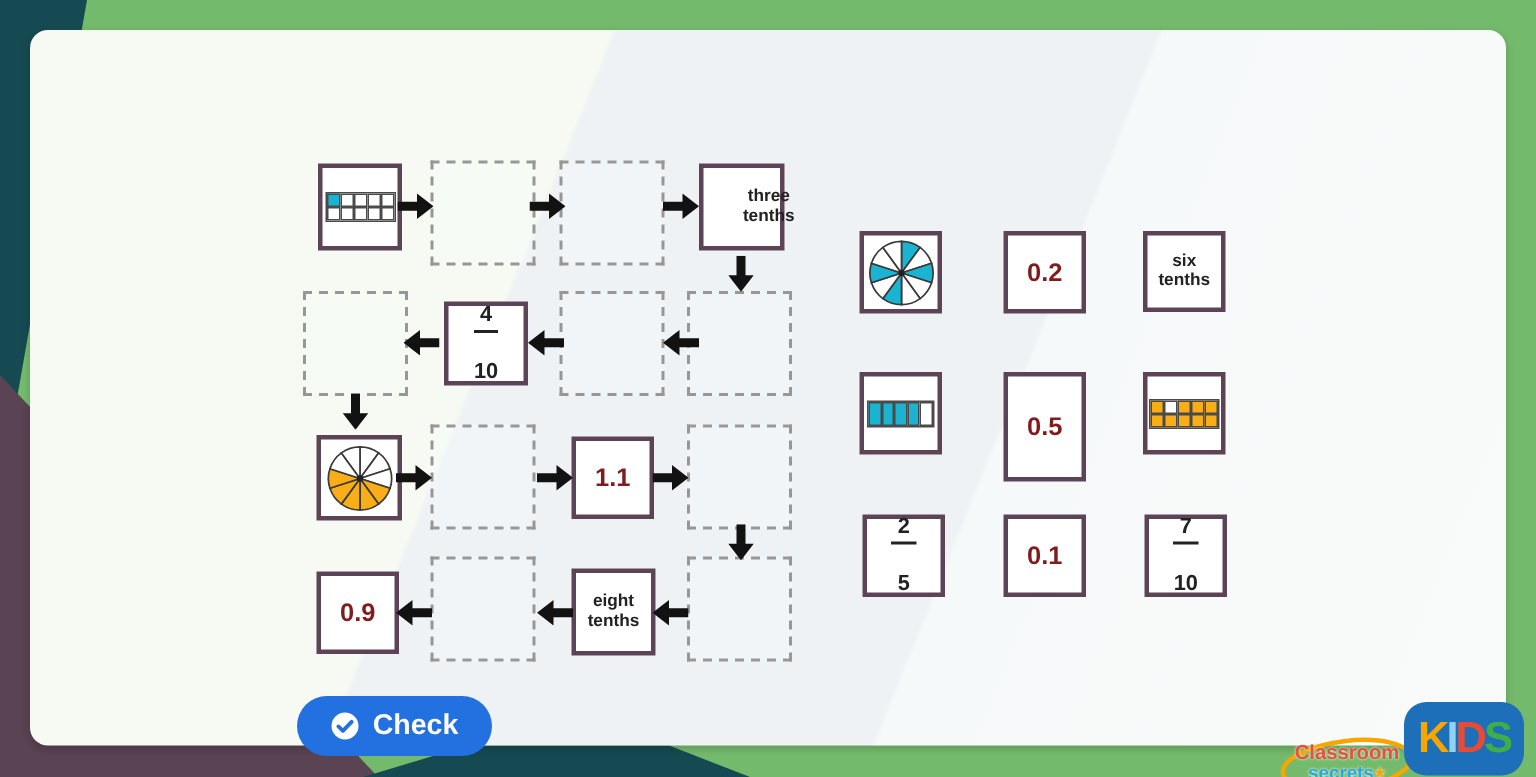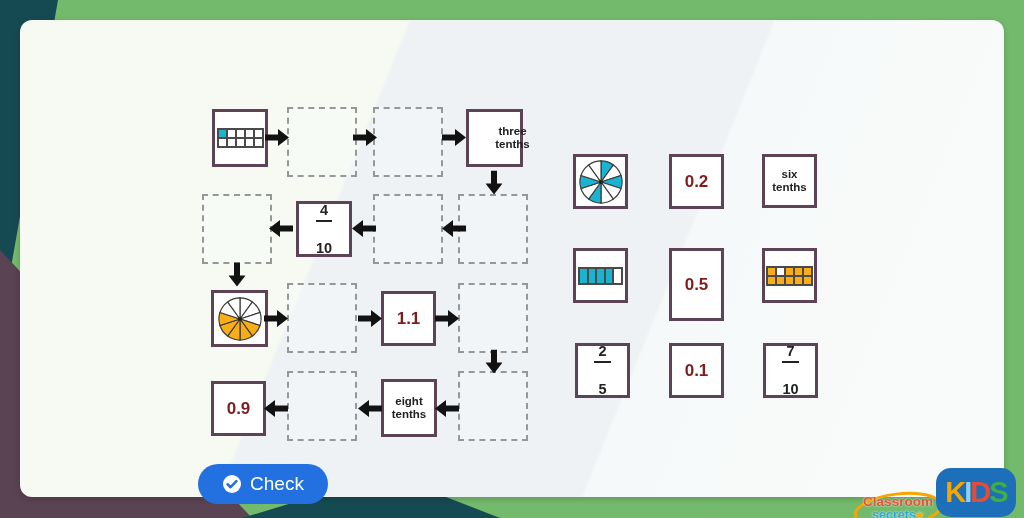--- a/index.html
+++ b/index.html
@@ -27,21 +27,21 @@
   .bar5{display:grid;grid-template-columns:repeat(5,8.5px);grid-auto-rows:16px;border:1px solid #4a4a4a;}
   .bar5 div{border:1px solid #4a4a4a;box-sizing:border-box;background:#fff;}
   .arrow{position:absolute;width:24px;height:17px;}
   .arrow svg{display:block;}
   .arrow.left{transform:scaleX(-1);}
   .arrow.down{transform:rotate(90deg);}
   .arrow polygon{fill:var(--arrow);}
   .check-btn{position:absolute;left:178px;top:444px;width:130px;height:40px;border:none;cursor:pointer;
              border-radius:20px;background:var(--check-blue);color:#fff;display:flex;align-items:center;
              justify-content:center;gap:8px;font-family:"Liberation Sans",sans-serif;
-             font-size:19px;font-weight:400;}
+             font-size:19px;font-weight:700;}
   .cs-logo{position:absolute;left:834px;top:468px;width:88px;height:44px;text-align:center;}
   .cs-swoosh{position:absolute;left:-2px;top:2px;}
   .cs-line1{position:relative;font-weight:700;font-size:13.5px;color:var(--cs-red);line-height:1.05;margin-top:7px;
             text-shadow:0 0 2px #fff;}
   .cs-line2{position:relative;font-weight:700;font-size:12.5px;color:var(--cs-blue);line-height:1.05;
             text-shadow:0 0 2px #fff;}
   .cs-star{color:var(--cs-orange);font-size:9px;vertical-align:1px;}
   .kids-logo{position:absolute;left:916px;top:448px;width:80px;height:49px;border-radius:15px;
              background:var(--kids-bg);display:flex;align-items:center;justify-content:center;}
   .kids-logo span{font-weight:700;font-size:29px;letter-spacing:-2px;line-height:1;}

